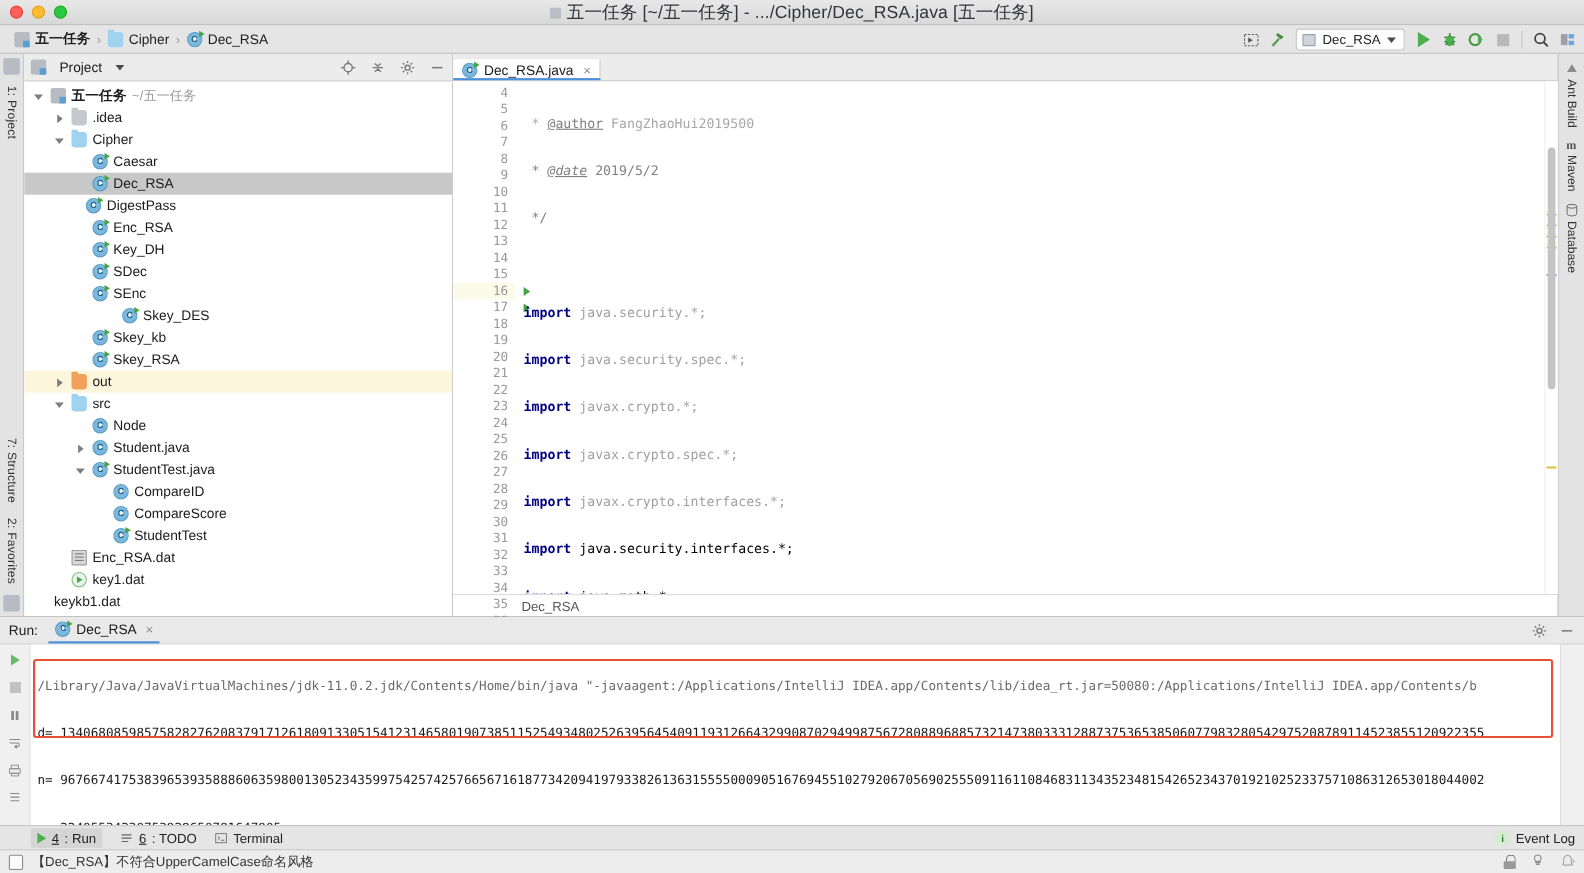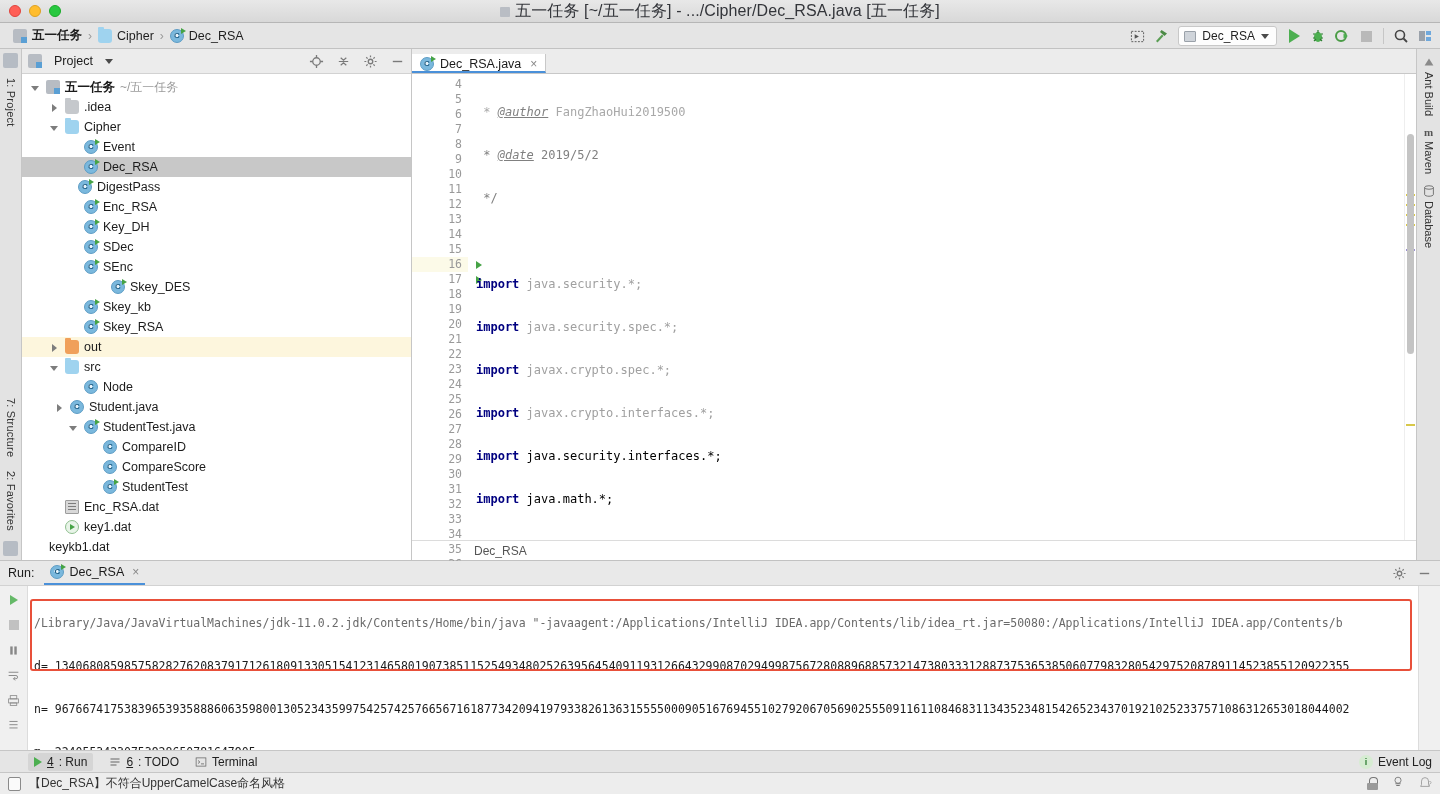--- a/index.html
+++ b/index.html
@@ -167,21 +167,21 @@
     border-left: 6px solid #46a346; border-top:4px solid transparent; border-bottom:4px solid transparent;
   }
   .code {
     flex: 1; font-family: "DejaVu Sans Mono", monospace; font-size: 12px;
     padding-top: 3px; overflow: hidden; white-space: pre; position: relative;
   }
   .cl { height: 15px; line-height: 15px; padding-left: 8px; }
   .kw { color: #000080; font-weight: bold; }
   .cmt { color: #808080; }
   .cmt i { font-style: italic; }
-  .doc-tag { color: #808080; font-style: italic; text-decoration: underline; }
+  .doc-tag { color: #808080; text-decoration: underline; }
   .grey-imp { color: #a0a0a0; }
 
   .right-marks { width: 12px; min-width: 12px; background: #fff; position: relative; border-left: 1px solid #eee; }
   .mk { position: absolute; right: 1px; width: 9px; height: 2px; }
   .scroll-thumb {
     position: absolute; right: 2px; width: 7px; border-radius: 4px; background: #c4c4c4;
   }
 
   .bread-bottom {
     height: 20px; min-height: 20px; background: #fff; border-top: 1px solid #dcdcdc;
@@ -402,21 +402,21 @@
             <span class="nlabel">.idea</span>
           </div>
           <div class="node" style="padding-left: 27px;">
             <span class="arrow open"></span>
             <span class="ico ico-folder"></span>
             <span class="nlabel">Cipher</span>
           </div>
           <div class="node" style="padding-left: 46px;">
             <span class="arrow"></span>
             <span class="ico ico-class runnable"></span>
-            <span class="nlabel">Event</span>
+            <span class="nlabel">Caesar</span>
           </div>
           <div class="node sel" style="padding-left: 46px;">
             <span class="arrow"></span>
             <span class="ico ico-class runnable"></span>
             <span class="nlabel">Dec_RSA</span>
           </div>
           <div class="node" style="padding-left: 40px;">
             <span class="arrow"></span>
             <span class="ico ico-class runnable"></span>
             <span class="nlabel">DigestPass</span>
@@ -464,21 +464,21 @@
           <div class="node" style="padding-left: 27px;">
             <span class="arrow open"></span>
             <span class="ico ico-folder"></span>
             <span class="nlabel">src</span>
           </div>
           <div class="node" style="padding-left: 46px;">
             <span class="arrow"></span>
             <span class="ico ico-class"></span>
             <span class="nlabel">Node</span>
           </div>
-          <div class="node" style="padding-left: 32px;">
+          <div class="node" style="padding-left: 46px;">
             <span class="arrow closed"></span>
             <span class="ico ico-class"></span>
             <span class="nlabel">Student.java</span>
           </div>
           <div class="node" style="padding-left: 46px;">
             <span class="arrow open"></span>
             <span class="ico ico-class runnable"></span>
             <span class="nlabel">StudentTest.java</span>
           </div>
           <div class="node" style="padding-left: 65px;">
@@ -557,20 +557,21 @@
             <div class="gl">35</div>
             <div class="gl">36</div>
           </div>
         <div class="code">
           <div class="cl" style="color:#a8a8a8"> * <span class="doc-tag">@author</span> FangZhaoHui2019500</div>
           <div class="cl"><span class="cmt"> * <i style="text-decoration:underline">@date</i> 2019/5/2</span></div>
           <div class="cl"><span class="cmt"> */</span></div>
           <div class="cl"></div>
           <div class="cl"><span class="kw">import</span> <span class="grey-imp">java.security.*;</span></div>
           <div class="cl"><span class="kw">import</span> <span class="grey-imp">java.security.spec.*;</span></div>
+          <div class="cl"><span class="kw">import</span> <span class="grey-imp">javax.crypto.*;</span></div>
           <div class="cl"><span class="kw">import</span> <span class="grey-imp">javax.crypto.spec.*;</span></div>
           <div class="cl"><span class="kw">import</span> <span class="grey-imp">javax.crypto.interfaces.*;</span></div>
           <div class="cl"><span class="kw">import</span> java.security.interfaces.*;</div>
           <div class="cl"><span class="kw">import</span> java.math.*;</div>
           
           
           
           
           
           

